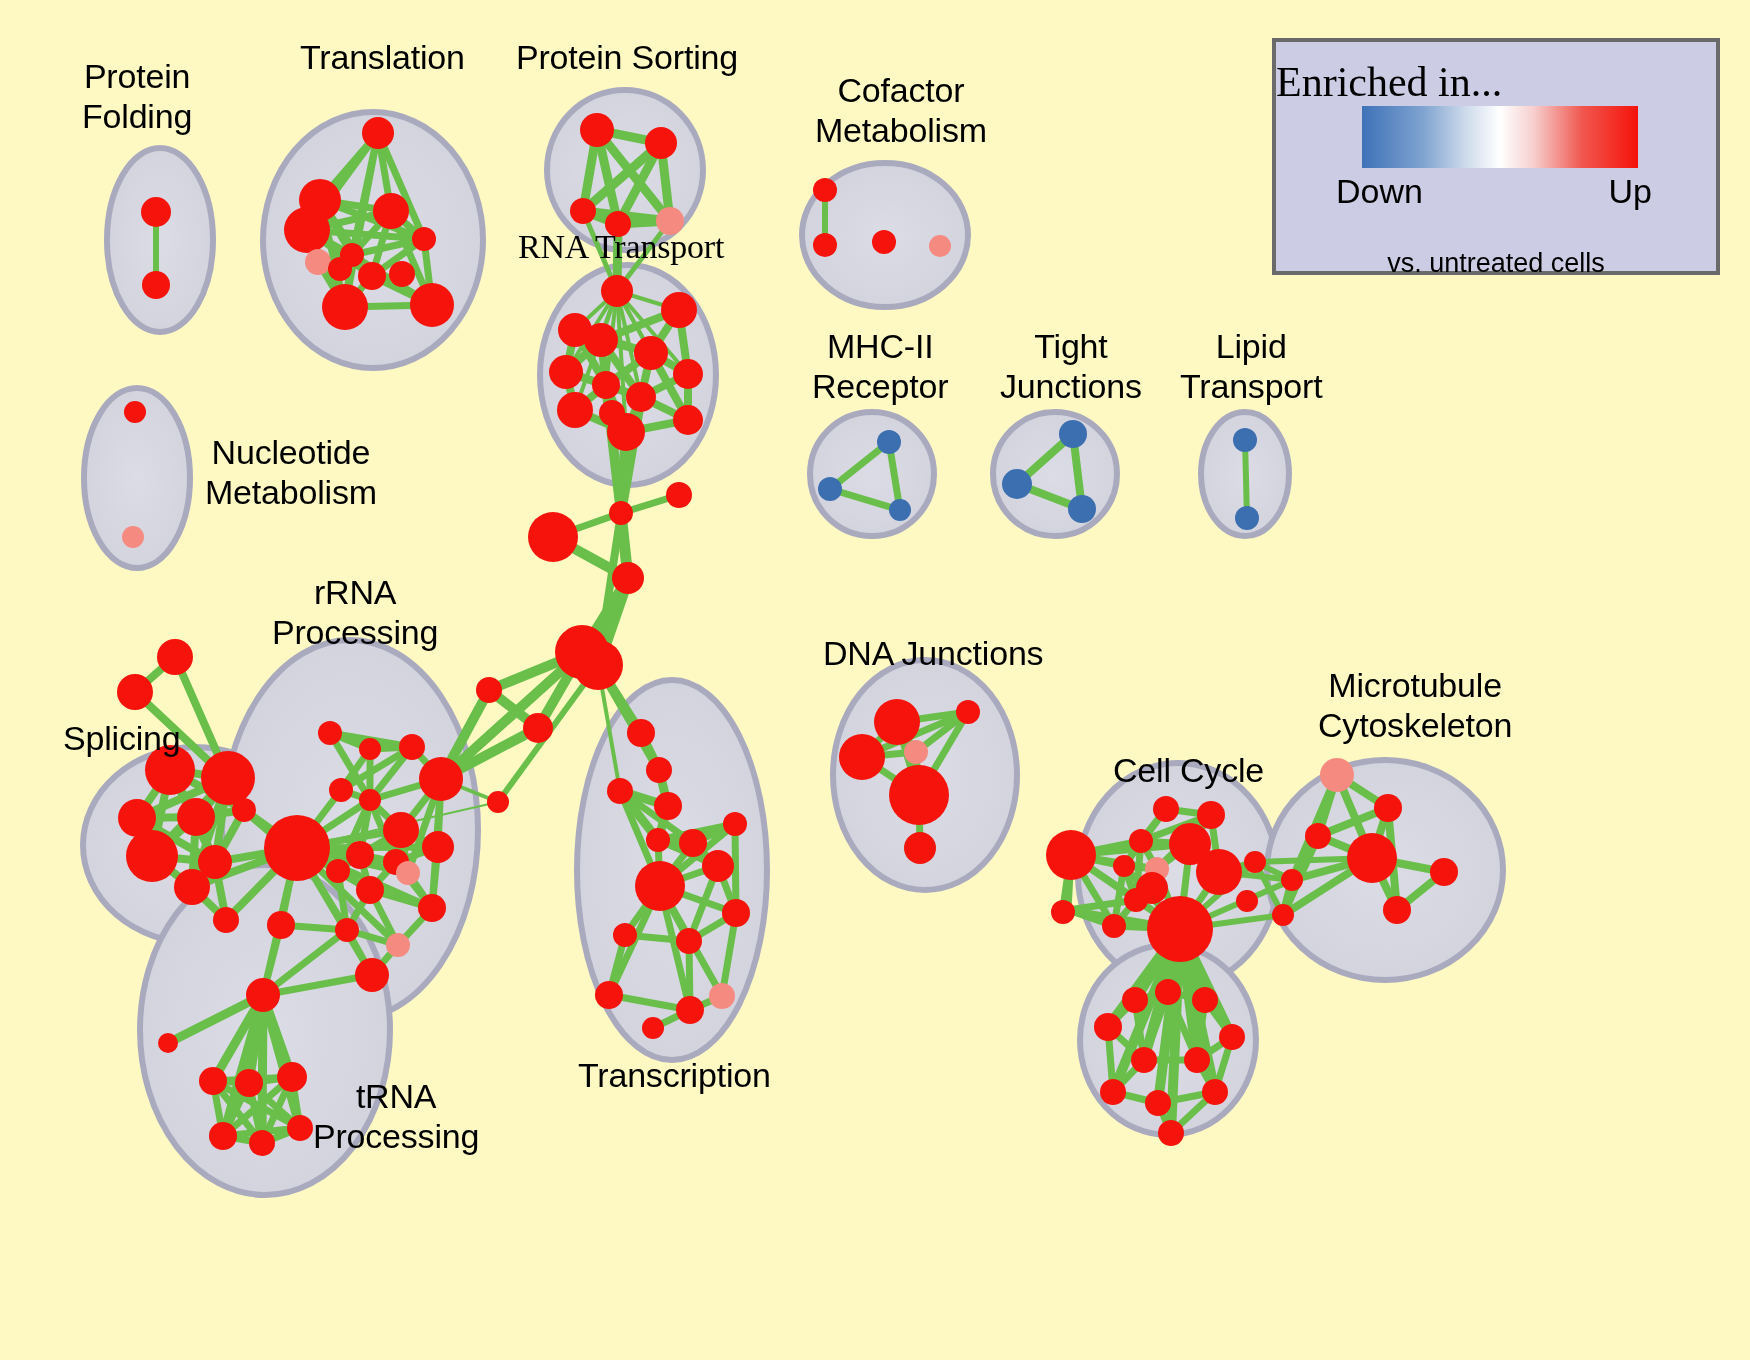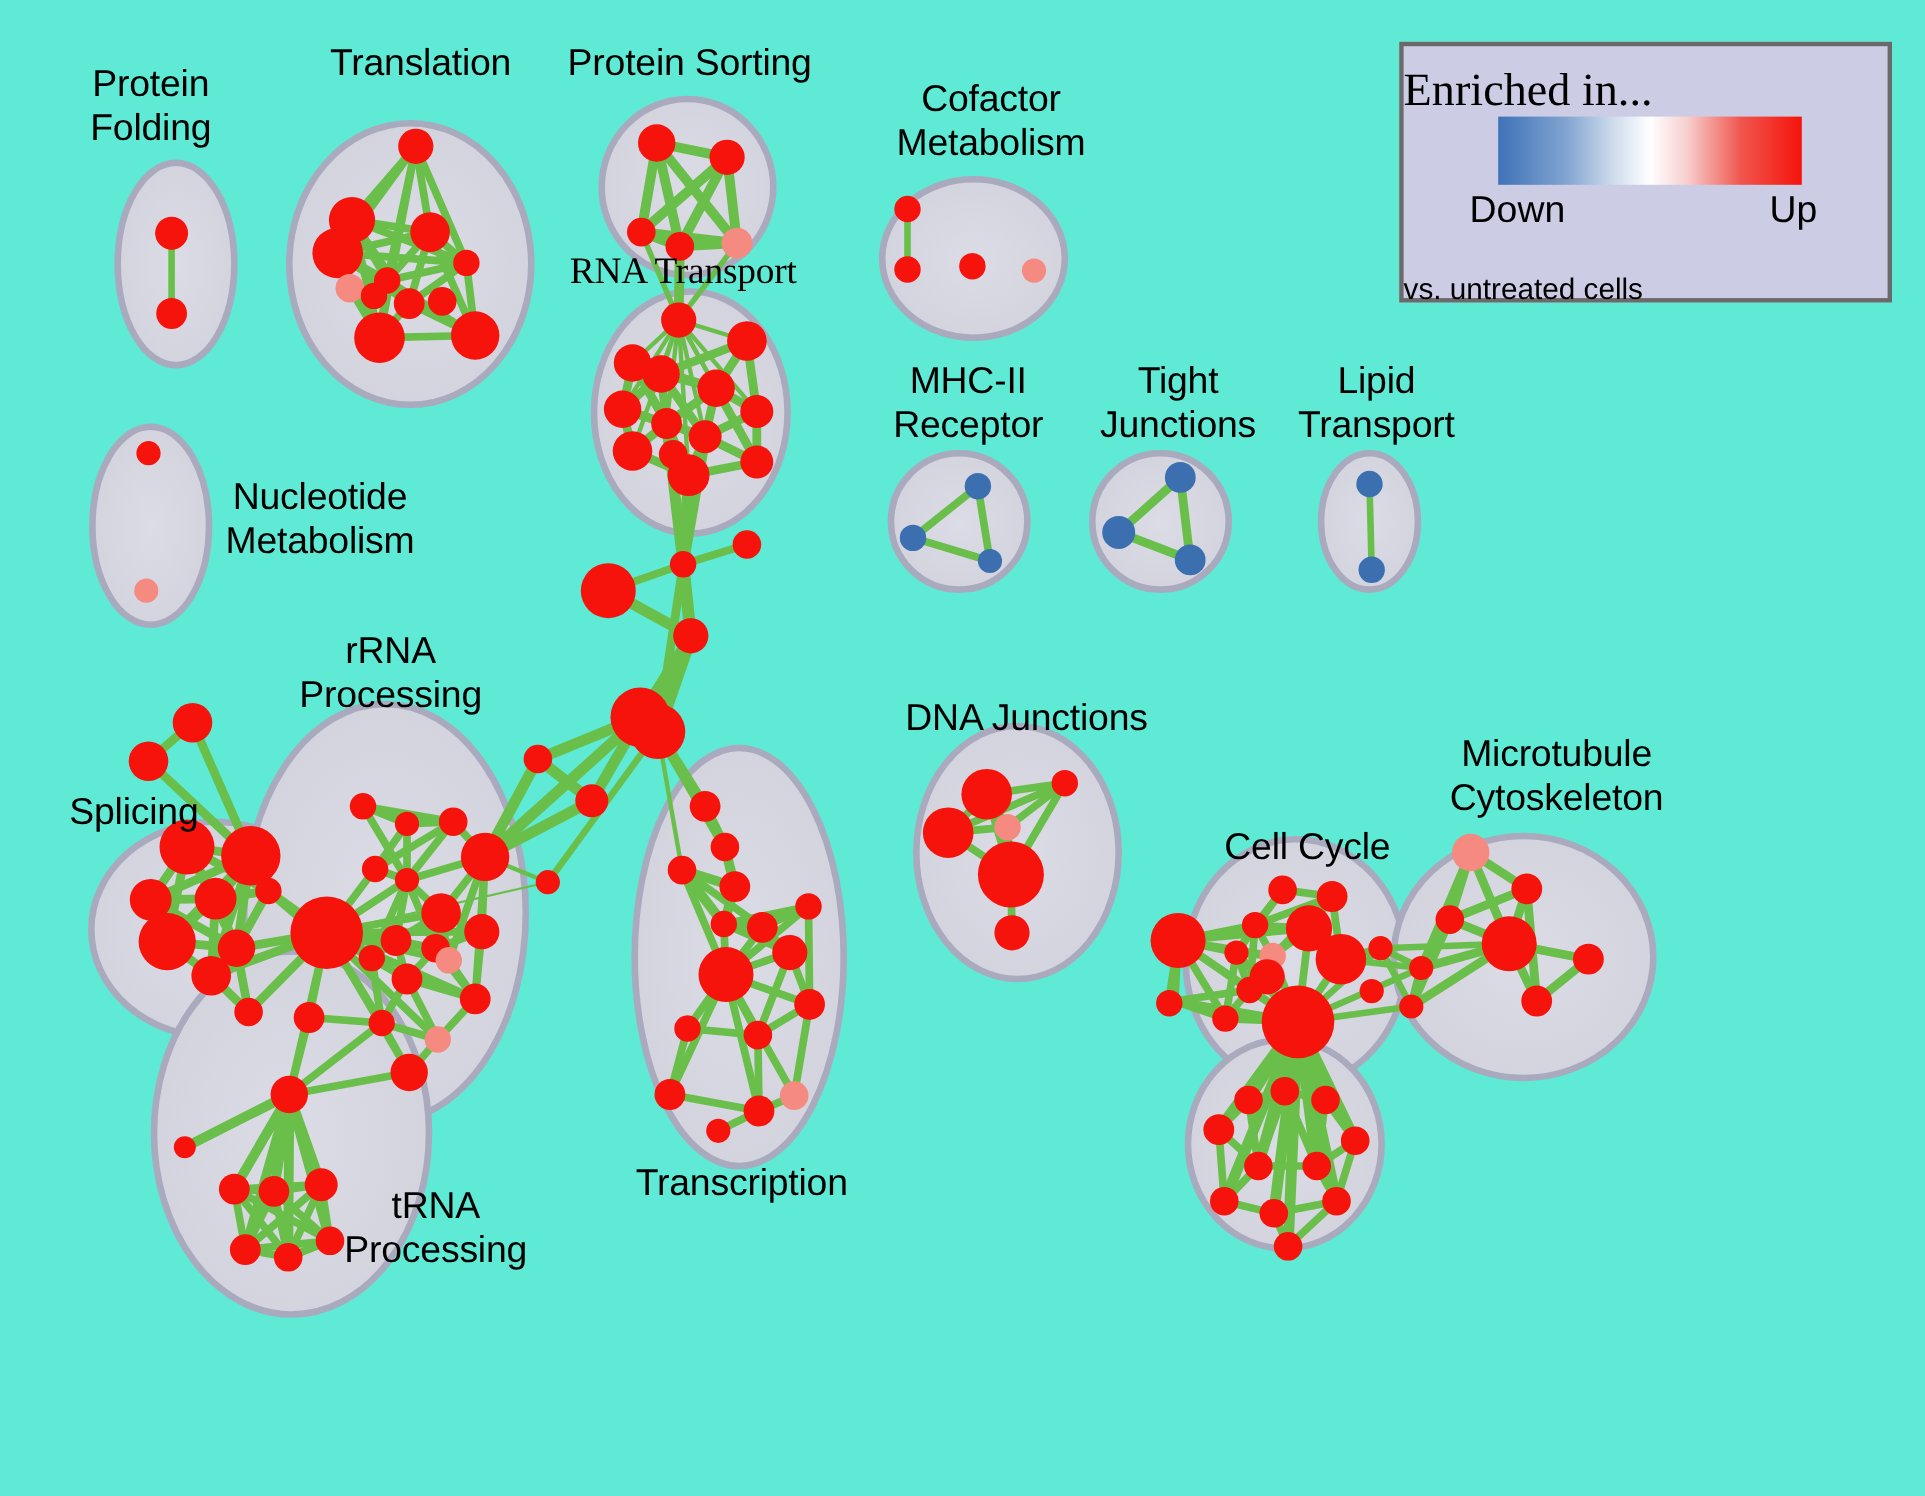--- a/index.html
+++ b/index.html
@@ -1,20 +1,20 @@
 <!DOCTYPE html>
 <html><head>
 <meta charset="utf-8">
 <title>Enrichment Map Network</title>
 <style>
   html,body{margin:0;padding:0;background:#ffffff;}
   #stage{
     position:relative;
     width:1750px;height:1360px;
-    background:#5eead4;
+    background:#fef9c3;
     overflow:hidden;
     font-family:"Liberation Sans", sans-serif;
   }
   #net{position:absolute;left:0;top:0;width:1750px;height:1360px;}
   .cluster-label{
     position:absolute;
     color:#000;
     font-family:"Liberation Sans", sans-serif;
     font-size:34px;
     line-height:40px;
@@ -36,21 +36,21 @@
     position:absolute;left:0;top:16px;width:100%;
     text-align:left;font-size:42px;color:#000;font-family:Liberation Serif, serif;
   }
   #legend-bar{
     position:absolute;left:86px;top:64px;width:276px;height:62px;
     background:linear-gradient(to right,#3f72b8 0%,#7fa3d0 22%,#cfdcec 38%,#ffffff 50%,#f6d0cf 62%,#f0564e 80%,#f5130b 100%);
   }
   #legend-down{position:absolute;left:60px;top:130px;font-size:34px;color:#000;}
   #legend-up{position:absolute;right:64px;top:130px;font-size:34px;color:#000;}
   #legend-sub1{position:absolute;left:0;top:174px;width:100%;text-align:center;font-size:27px;color:#000;}
-  #legend-sub2{position:absolute;left:0;top:206px;width:100%;font-size:27px;color:#000;}
+  #legend-sub2{position:absolute;left:0;top:206px;width:100%;text-align:center;font-size:27px;color:#000;}
 </style>
 </head>
 <body>
 
 <div id="stage">
 
   <svg id="net" viewBox="0 0 1750 1360">
     <defs>
       <radialGradient id="hullGrad" cx="50%" cy="50%" r="60%">
         <stop offset="0%" stop-color="#dcdce6"></stop>

